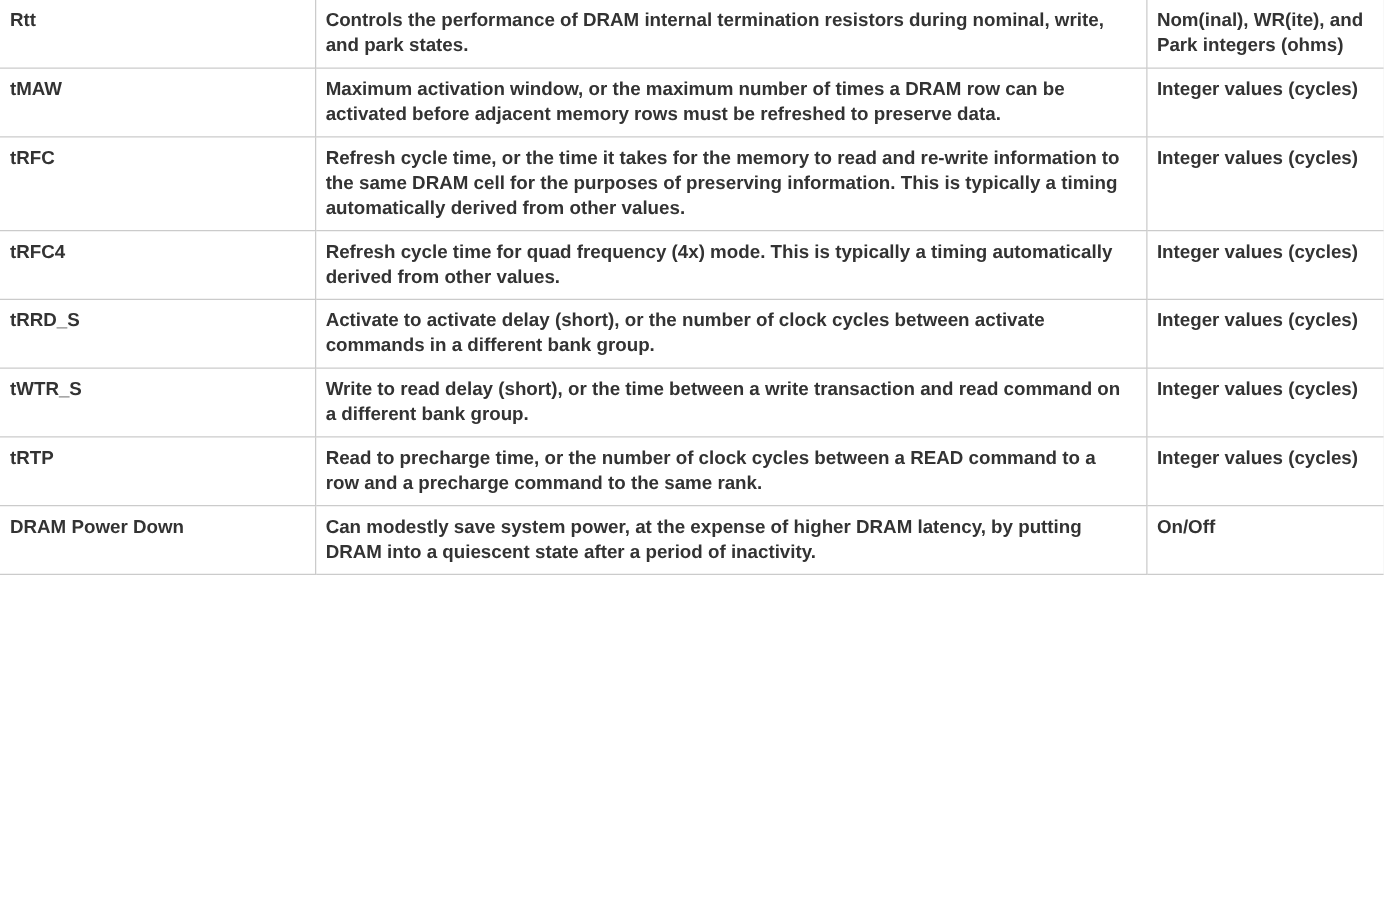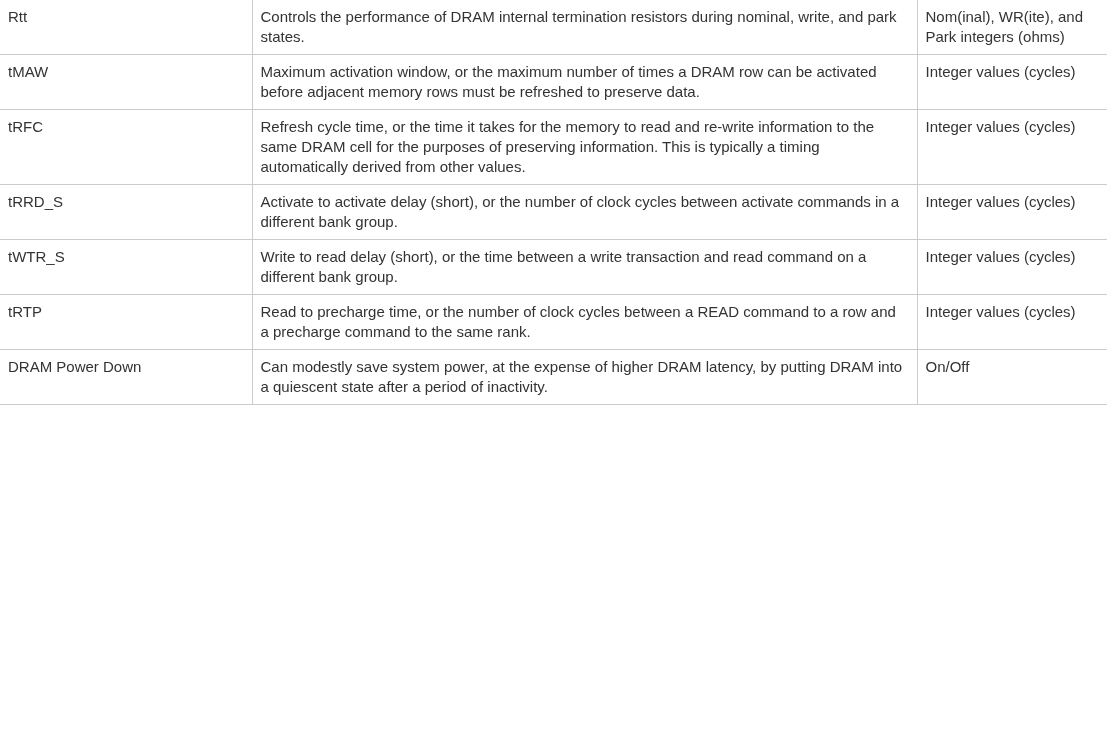--- a/index.html
+++ b/index.html
@@ -12,20 +12,21 @@
   .page {
     width: 1107px;
     height: 734px;
     overflow: hidden;
     background: #ffffff;
   }
   table.param-table {
     border-collapse: collapse;
     table-layout: fixed;
     width: 1107px;
+    font-weight: bold;
   }
   table.param-table td {
     border: 1px solid #cbcbcb;
     vertical-align: top;
     padding: 7px 10px 7px 8px;
     font-size: 15px;
     line-height: 20px;
     color: #333333;
     word-wrap: break-word;
   }
@@ -59,20 +60,25 @@
     <td class="cell-param">tMAW</td>
     <td class="cell-desc">Maximum activation window, or the maximum number of times a DRAM row can be activated before adjacent memory rows must be refreshed to preserve data.</td>
     <td class="cell-values">Integer values (cycles)</td>
   </tr>
         <tr>
     <td class="cell-param">tRFC</td>
     <td class="cell-desc">Refresh cycle time, or the time it takes for the memory to read and re-write information to the same DRAM cell for the purposes of preserving information. This is typically a timing automatically derived from other values.</td>
     <td class="cell-values">Integer values (cycles)</td>
   </tr>
         <tr>
+    <td class="cell-param">tRFC4</td>
+    <td class="cell-desc">Refresh cycle time for quad frequency (4x) mode. This is typically a timing automatically derived from other values.</td>
+    <td class="cell-values">Integer values (cycles)</td>
+  </tr>
+        <tr>
     <td class="cell-param">tRRD_S</td>
     <td class="cell-desc">Activate to activate delay (short), or the number of clock cycles between activate commands in a different bank group.</td>
     <td class="cell-values">Integer values (cycles)</td>
   </tr>
         <tr>
     <td class="cell-param">tWTR_S</td>
     <td class="cell-desc">Write to read delay (short), or the time between a write transaction and read command on a different bank group.</td>
     <td class="cell-values">Integer values (cycles)</td>
   </tr>
         <tr>

